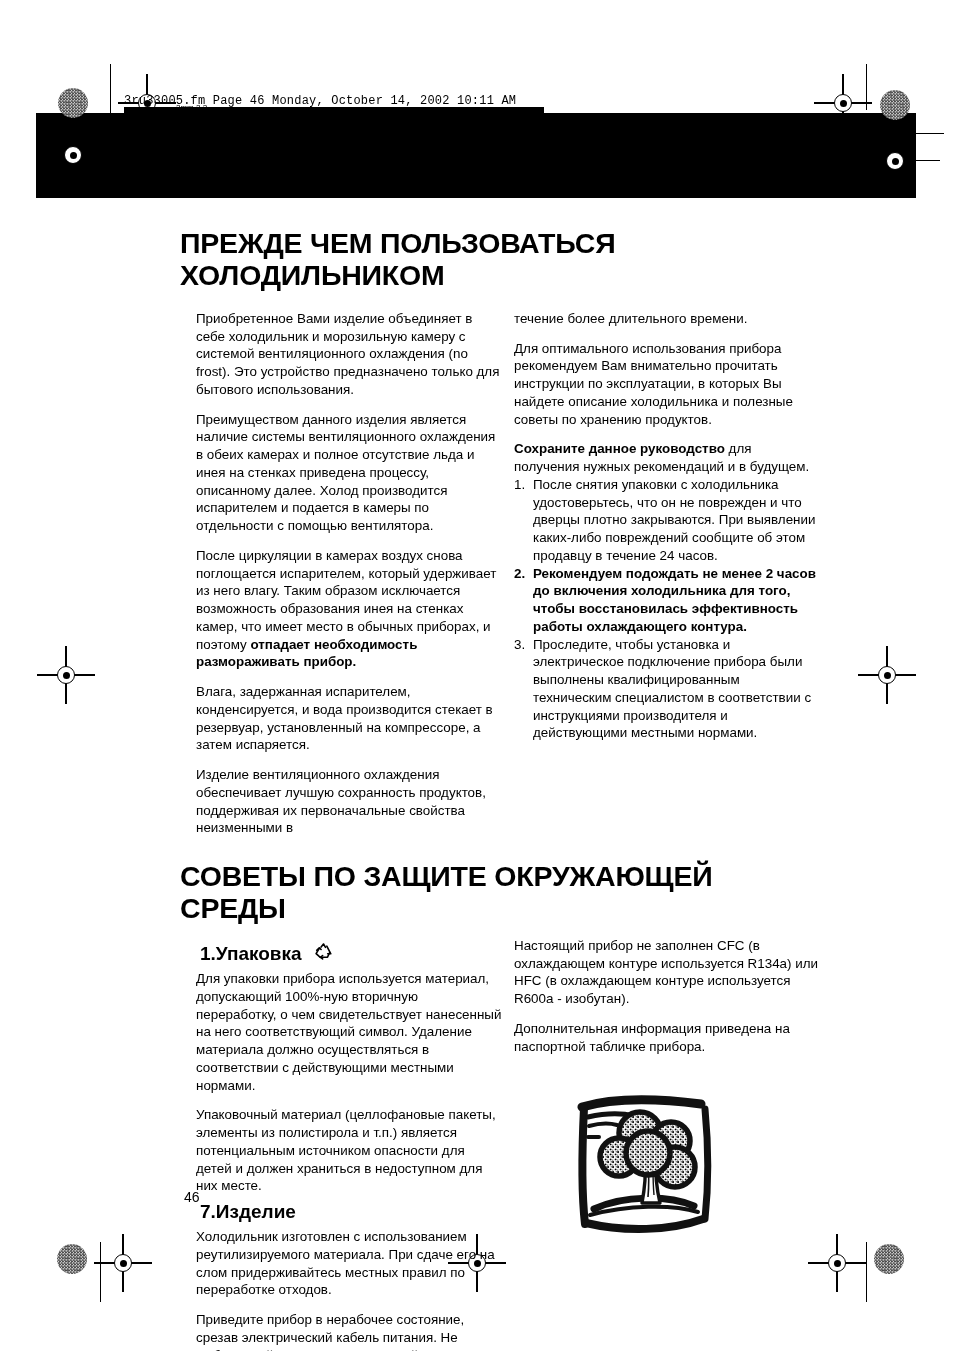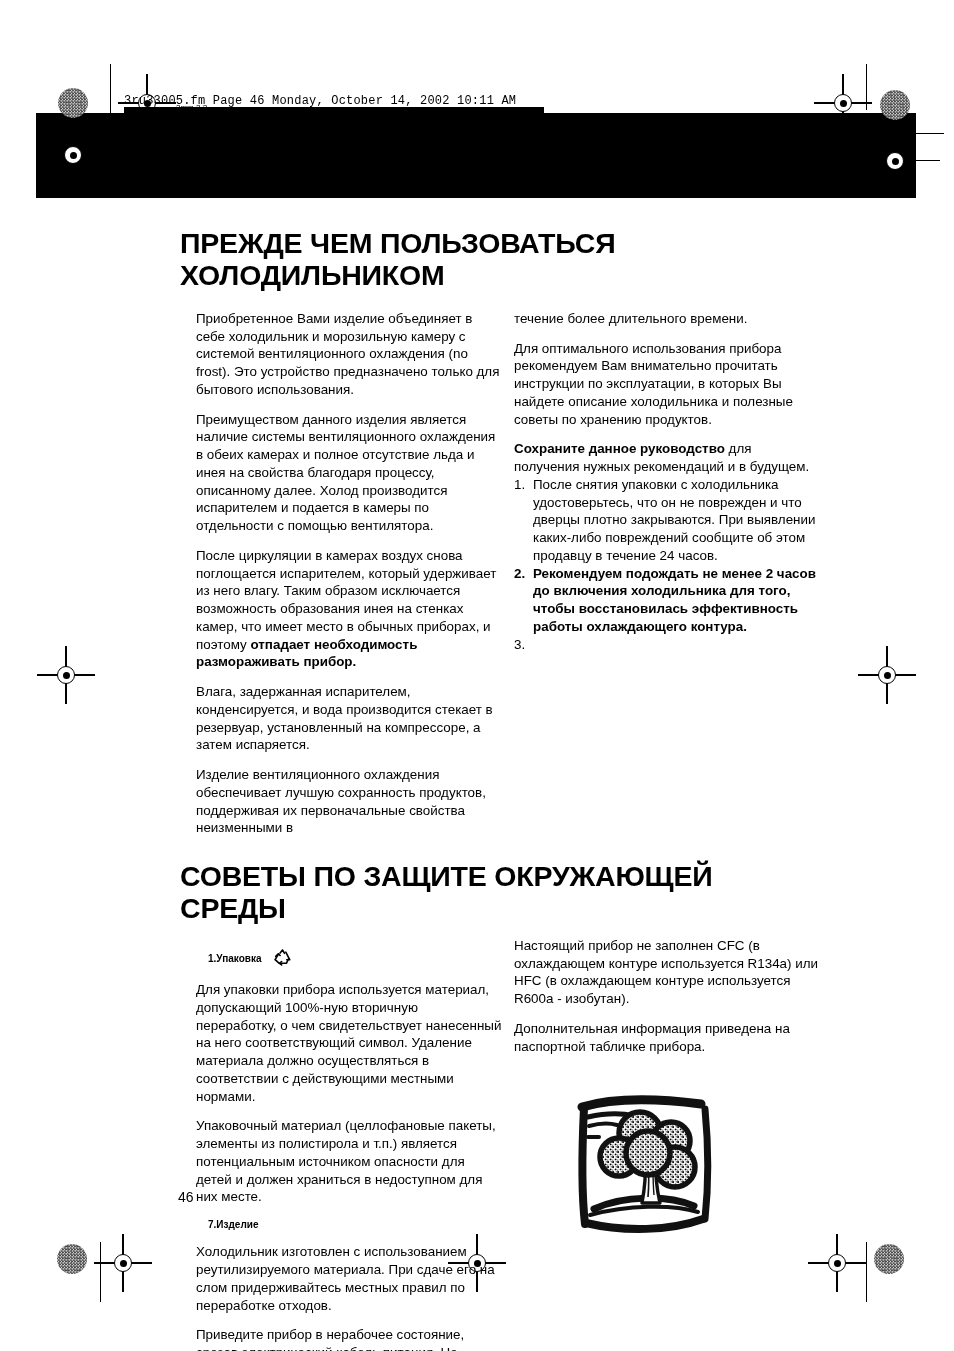--- a/index.html
+++ b/index.html
@@ -162,41 +162,41 @@
     margin: 0;
   }
   .numlist li > .num {
     position: absolute;
     left: 0;
     top: 0;
   }
   .numlist li.bold { font-weight: bold; }
 
   h3.sub {
-    font-size: 10px;
+    font-size: 19px;
     font-weight: bold;
-    margin: 12px;
+    margin: 4px;
     line-height: 1.325;
     display: flex;
     align-items: center;
     gap: 12px;
   }
 
   .recycle-icon { display: inline-block; vertical-align: middle; }
 
   .tree-figure {
     margin-top: 36px;
     margin-left: 58px;
     width: 156px;
     height: 156px;
   }
 
   .page-number {
     position: absolute;
-    left: 178px;
+    left: 184px;
     top: 1189px;
     font-size: 14px;
     font-family: "Liberation Sans", sans-serif;
   }
 </style>
 </head>
 <body>
 
 <div class="scan-band" style="left:36px; top:113px; width:880px; height:85px;"></div>
 <div class="scan-band" style="left:36px; top:113px; width:30px; height:85px;"></div>
@@ -273,34 +273,34 @@
 <div class="crop-rule" style="left:866px; top:1242px; width:1.4px; height:60px;"></div>
 
 <div class="page">
 
   <h1 class="section-title">ПРЕЖДЕ ЧЕМ ПОЛЬЗОВАТЬСЯ ХОЛОДИЛЬНИКОМ</h1>
 
   <div class="cols">
 
     <div class="col">
       <p class="body">Приобретенное Вами изделие объединяет в себе холодильник и морозильную камеру с системой вентиляционного охлаждения (no frost). Это устройство предназначено только для бытового использования.</p>
-      <p class="body">Преимуществом данного изделия является наличие системы вентиляционного охлаждения в обеих камерах и полное отсутствие льда и инея на свойства благодаря процессу, описанному далее. Холод производится испарителем и подается в камеры по отдельности с помощью вентилятора.</p>
+      <p class="body">Преимуществом данного изделия является наличие системы вентиляционного охлаждения в обеих камерах и полное отсутствие льда и инея на стенках приведена процессу, описанному далее. Холод производится испарителем и подается в камеры по отдельности с помощью вентилятора.</p>
       <p class="body"><span>После циркуляции в камерах воздух снова поглощается испарителем, который удерживает из него влагу. Таким образом исключается возможность образования инея на стенках камер, что имеет место в обычных приборах, и поэтому </span><span class="b">отпадает необходимость размораживать прибор.</span></p>
       <p class="body">Влага, задержанная испарителем, конденсируется, и вода производится стекает в резервуар, установленный на компрессоре, а затем испаряется.</p>
       <p class="body">Изделие вентиляционного охлаждения обеспечивает лучшую сохранность продуктов, поддерживая их первоначальные свойства неизменными в</p>
     </div>
 
     <div class="col">
       <p class="body">течение более длительного времени.</p>
       <p class="body">Для оптимального использования прибора рекомендуем Вам внимательно прочитать инструкции по эксплуатации, в которых Вы найдете описание холодильника и полезные советы по хранению продуктов.</p>
       <p class="body"><span class="b">Сохраните данное руководство</span><span> для получения нужных рекомендаций и в будущем.</span></p>
       <ol class="numlist">
         <li><span class="num">1.</span><span>После снятия упаковки с холодильника удостоверьтесь, что он не поврежден и что дверцы плотно закрываются. При выявлении каких-либо повреждений сообщите об этом продавцу в течение 24 часов.</span></li>
         <li class="bold"><span class="num">2.</span><span>Рекомендуем подождать не менее 2 часов до включения холодильника для того, чтобы восстановилась эффективность работы охлаждающего контура.</span></li>
-        <li><span class="num">3.</span></li>
+        <li><span class="num">3.</span><span>Проследите, чтобы установка и электрическое подключение прибора были выполнены квалифицированным техническим специалистом в соответствии с инструкциями производителя и действующими местными нормами.</span></li>
       </ol>
     </div>
   </div>
 
   <h1 class="section-title second">СОВЕТЫ ПО ЗАЩИТЕ ОКРУЖАЮЩЕЙ СРЕДЫ</h1>
 
   <div class="cols">
 
     <div class="col">
       <h3 class="sub">

